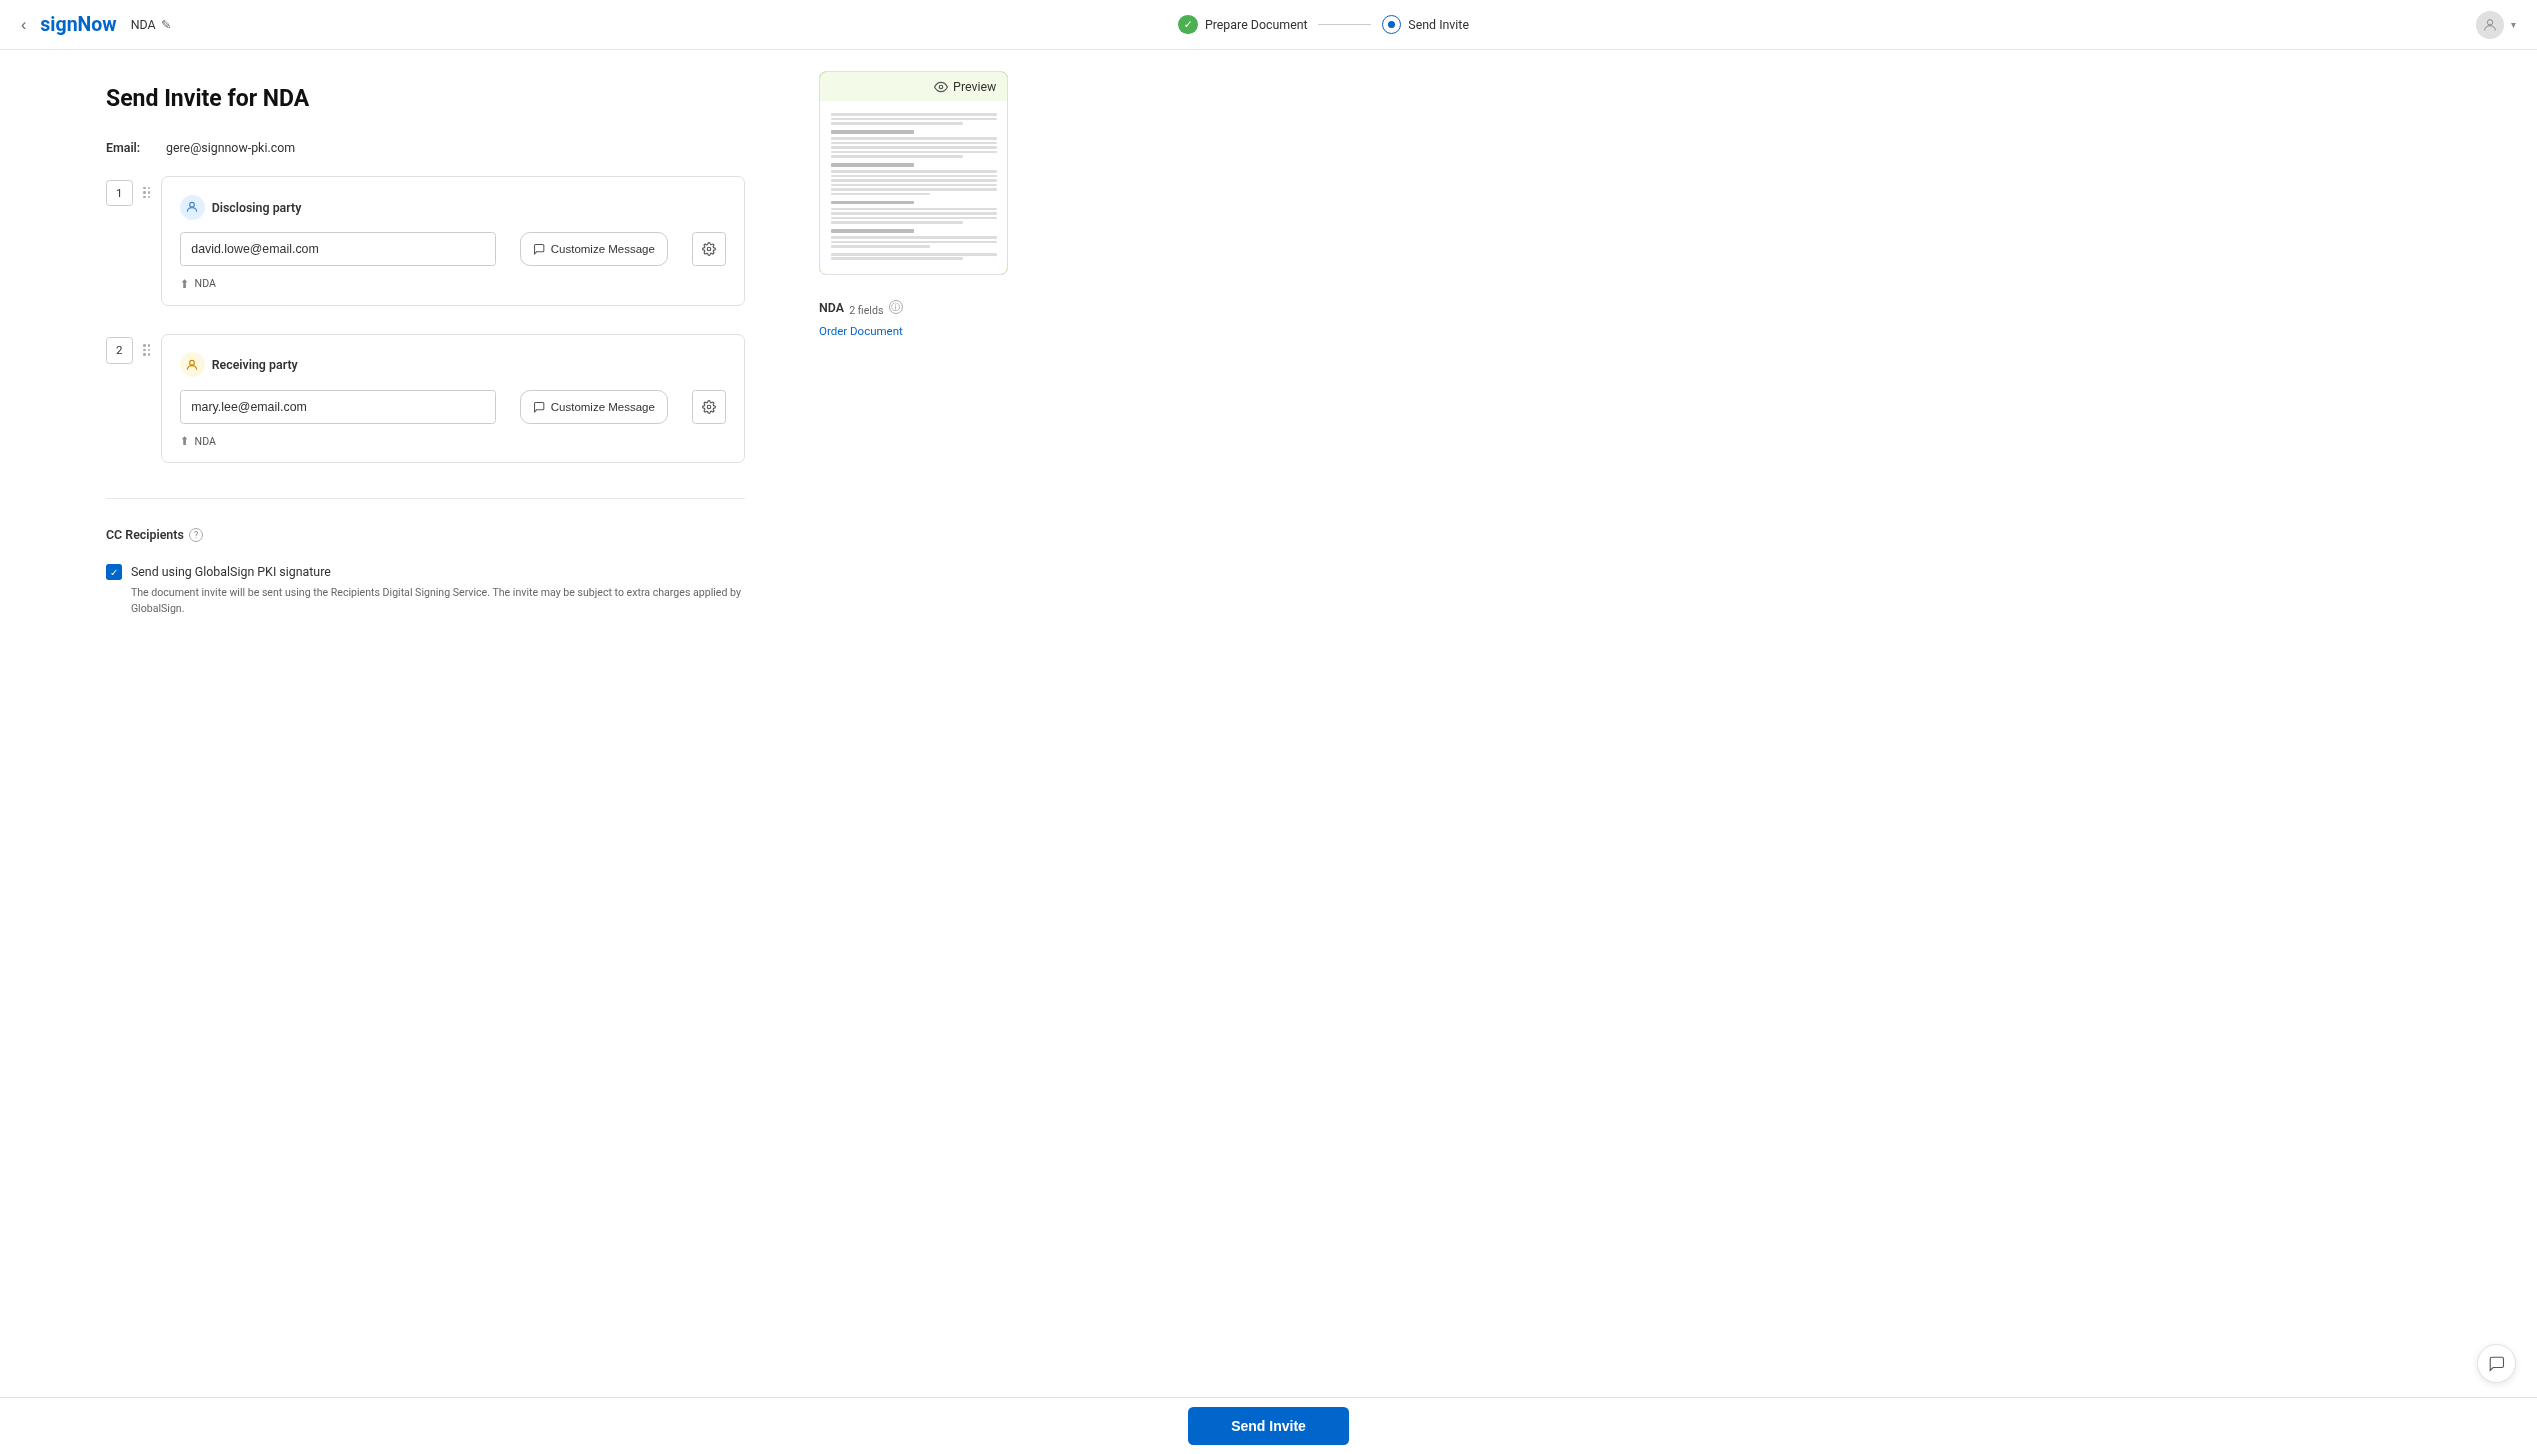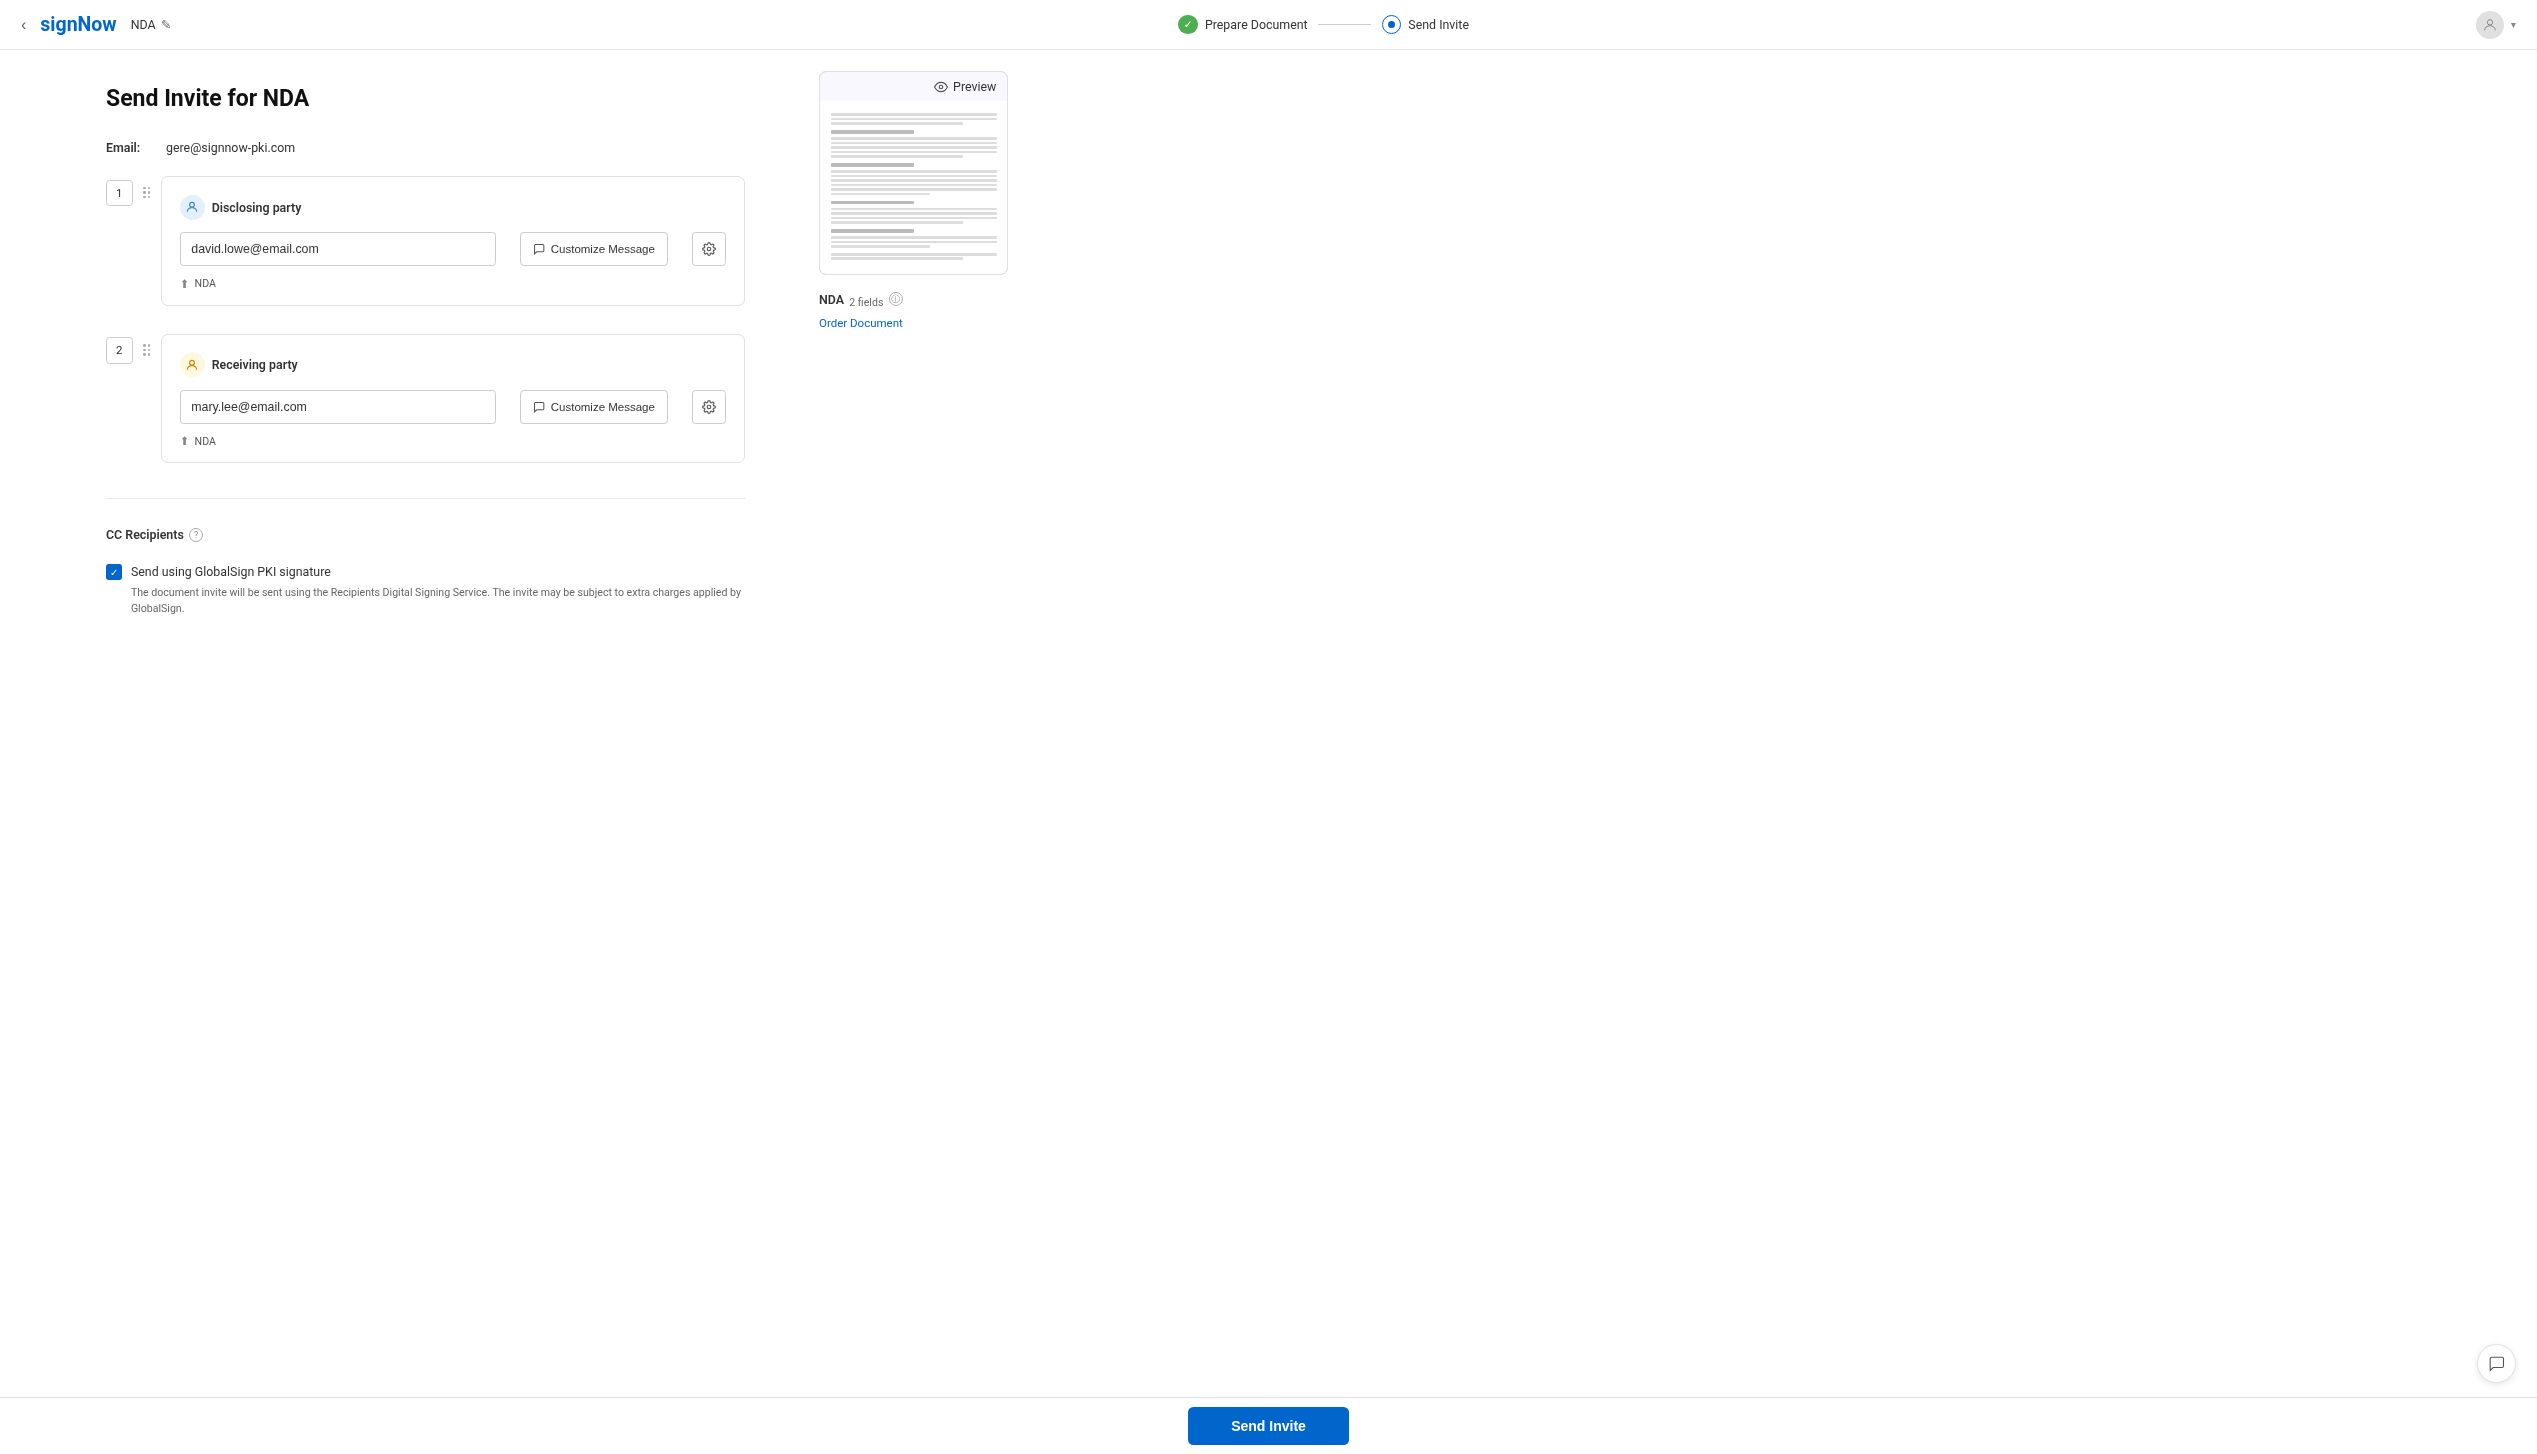--- a/index.html
+++ b/index.html
@@ -46,21 +46,21 @@
     .toggle-group { display: flex; border: 0.9px solid #ccc; border-radius: 17.7px; overflow: hidden; }
     .toggle-btn { padding: 5.3px 16px; font-size: 11.5px; border: none; cursor: pointer; background: #fff; color: #333; }
     .toggle-btn.active { background: #2d7a2d; color: #fff; border-radius: 16px; }
 
     .recipient-card { background: #fff; border: 0.9px solid #e0e0e0; border-radius: 7px; padding: 17.7px 17.7px 14px 17.7px; margin-bottom: 14px; }
     .recipient-header { display: flex; align-items: center; gap: 7px; margin-bottom: 12.4px; }
     .recipient-icon { width: 25px; height: 25px; border-radius: 50%; background: #e3f0ff; display: flex; align-items: center; justify-content: center; }
     .recipient-type { font-size: 12.4px; font-weight: 600; color: #333; }
     .recipient-body { display: flex; align-items: center; gap: 24px; }
     .email-input { flex: 1; height: 34px; border: 0.9px solid #ccc; border-radius: 3.5px; padding: 0 10.6px; font-size: 12.4px; color: #333; }
-    .customize-btn { display: flex; align-items: center; gap: 5.3px; padding: 0 12.4px; height: 34px; border: 0.9px solid #ccc; border-radius: 4px; background: #fff; font-size: 11.5px; color: #333; cursor: pointer; white-space: nowrap; }
+    .customize-btn { display: flex; align-items: center; gap: 5.3px; padding: 0 12.4px; height: 34px; border: 0.9px solid #ccc; border-radius: 10px; background: #fff; font-size: 11.5px; color: #333; cursor: pointer; white-space: nowrap; }
     .settings-btn { width: 34px; height: 34px; border: 0.9px solid #ccc; border-radius: 3.5px; background: #fff; display: flex; align-items: center; justify-content: center; cursor: pointer; }
     .doc-tag { display: flex; align-items: center; gap: 5.3px; margin-top: 10.6px; font-size: 10.6px; color: #555; }
     .doc-tag-icon { color: #888; font-size: 11.5px; }
 
     .numbered-row { display: flex; align-items: flex-start; gap: 10.6px; margin-bottom: 14px; }
     .number-badge { width: 26.6px; height: 26.6px; border: 0.9px solid #ccc; border-radius: 3.5px; display: flex; align-items: center; justify-content: center; font-size: 11.5px; color: #333; background: #fff; margin-top: 3.5px; flex-shrink: 0; }
     .drag-handle { display: flex; flex-direction: column; gap: 1.8px; cursor: grab; margin-top: 10.6px; flex-shrink: 0; }
     .drag-dot-row { display: flex; gap: 1.8px; }
     .drag-dot { width: 2.7px; height: 2.7px; background: #aaa; border-radius: 50%; }
 
@@ -73,21 +73,21 @@
     .cc-input { width: 100%; height: 35px; border: 0.9px solid #ccc; border-radius: 3.5px; padding: 0 10.6px; font-size: 12.4px; color: #aaa; }
 
     .checkbox-row { display: flex; align-items: flex-start; gap: 8.9px; margin-top: 17.7px; }
     .checkbox { width: 16px; height: 16px; background: #0066cc; border-radius: 2.7px; display: flex; align-items: center; justify-content: center; flex-shrink: 0; margin-top: 0.9px; cursor: pointer; }
     .checkbox-check { color: white; font-size: 9.8px; }
     .checkbox-text { font-size: 12.4px; color: #333; line-height: 1.5; }
     .checkbox-subtext { font-size: 10.6px; color: #666; margin-top: 3.5px; line-height: 1.5; }
 
     
     .sidebar { width: 231px; padding: 21px; border-left: 0; flex-shrink: 0; }
-    .preview-card { background: #c4b5fd; border: 0.9px solid #e0e0e0; border-radius: 7px; overflow: hidden; margin-bottom: 14px; }
+    .preview-card { background: #84cc16; border: 0.9px solid #e0e0e0; border-radius: 7px; overflow: hidden; margin-bottom: 22px; }
     .preview-header { display: flex; align-items: center; justify-content: flex-end; padding: 7px 10.6px; background: rgba(255,255,255,0.9); gap: 5.3px; }
     .preview-doc { background: #fff; width: 100%; padding: 7px; }
     .doc-line { height: 2.7px; background: #ddd; border-radius: 0.9px; margin-bottom: 2.7px; }
     .doc-line.short { width: 60%; }
     .doc-line.med { width: 80%; }
     .doc-line.full { width: 100%; }
     .doc-section-title { height: 3.5px; background: #bbb; border-radius: 0.9px; margin-bottom: 3.5px; width: 50%; }
 
     .doc-info-row { display: flex; align-items: center; gap: 5.3px; margin-bottom: 5.3px; }
     .doc-info-name { font-size: 12.4px; font-weight: 600; color: #333; }

